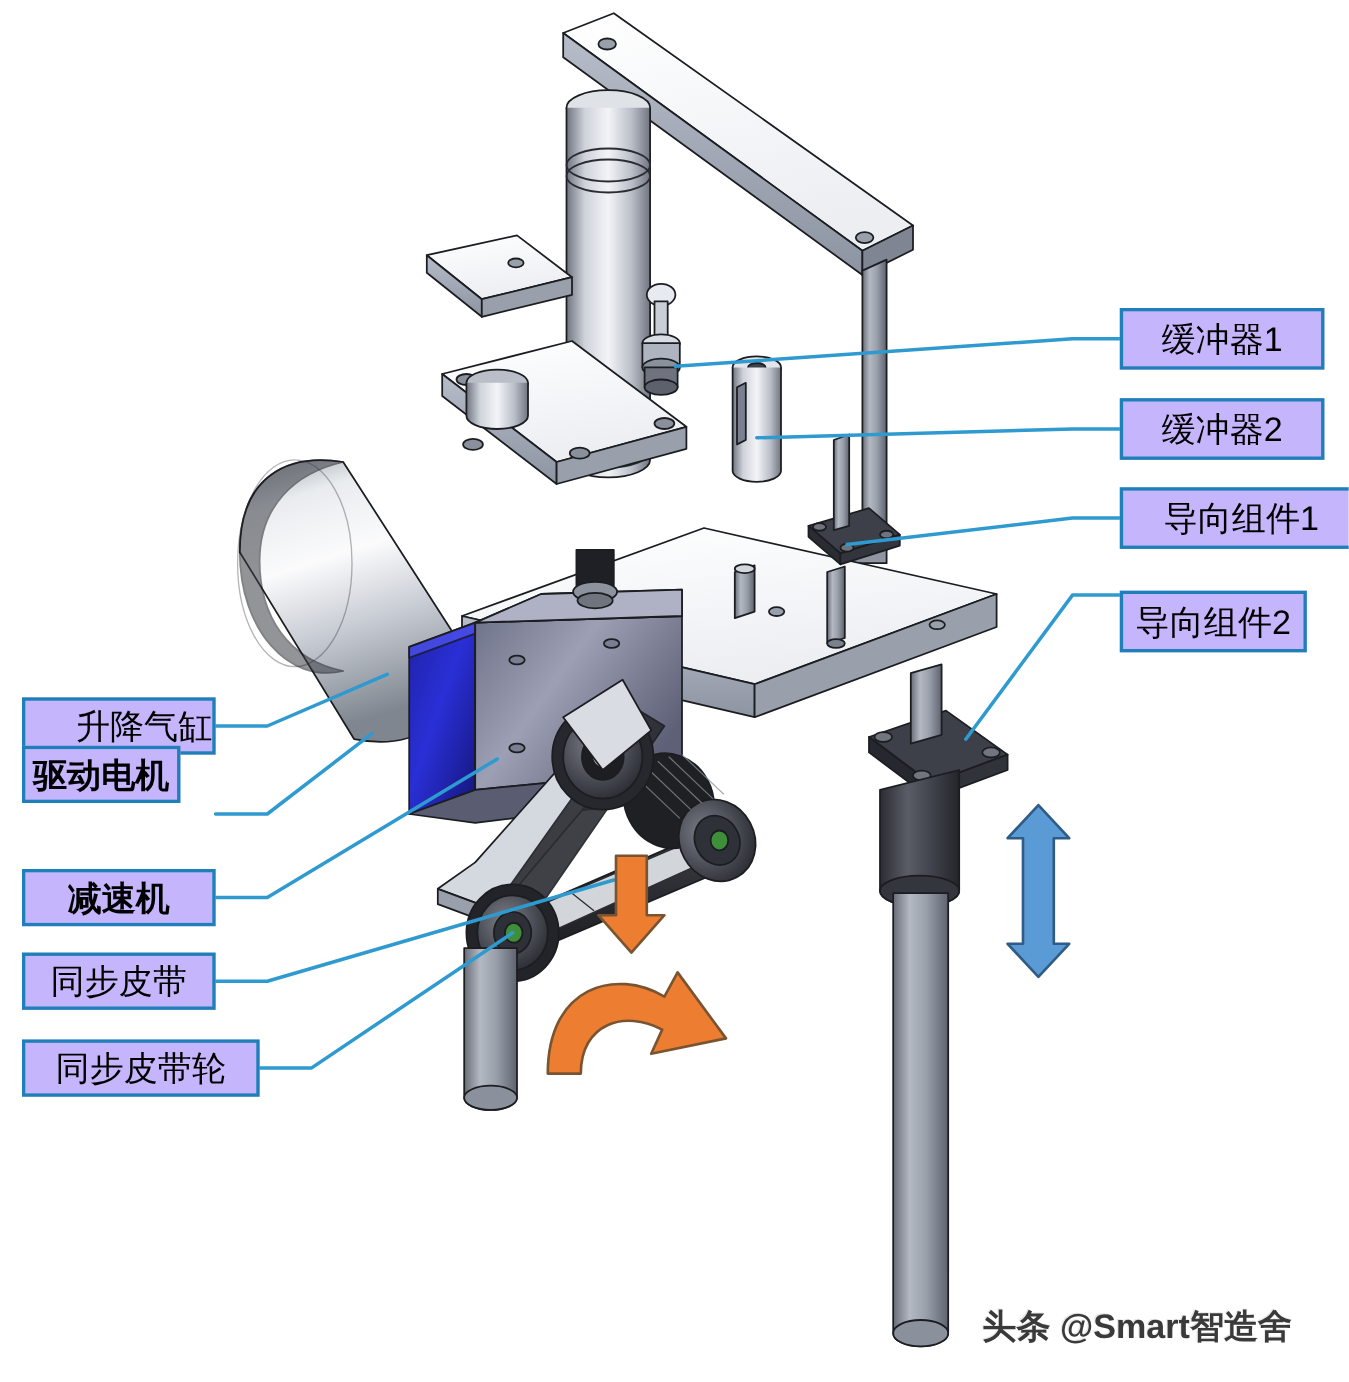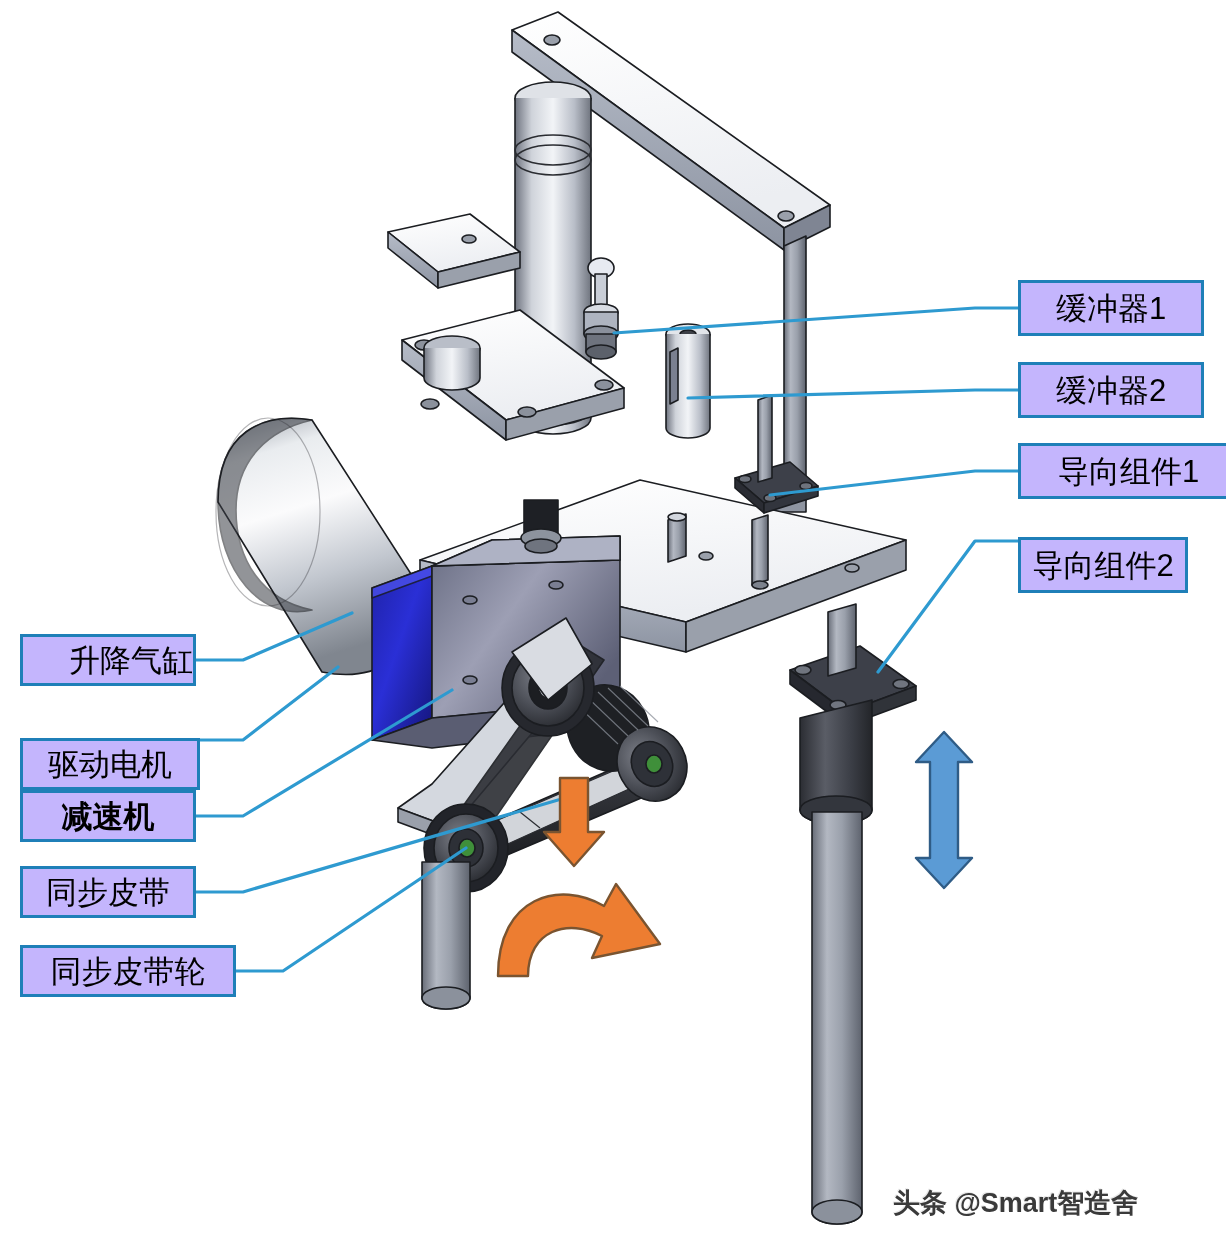--- a/index.html
+++ b/index.html
@@ -4,21 +4,21 @@
 <style>
   html,body{margin:0;padding:0;background:#fff;}
   body{width:1226px;height:1256px;position:relative;overflow:hidden;
        font-family:"Liberation Sans","DejaVu Sans",sans-serif;}
   #stage{position:absolute;left:0;top:0;width:1226px;height:1256px;background:#ffffff;}
   svg.layer{position:absolute;left:0;top:0;width:1226px;height:1256px;}
   .callout{position:absolute;background:#c4b5fd;border:3px solid #1f7fb8;
            box-sizing:border-box;display:flex;align-items:center;justify-content:center;}
   .callout span{color:#000;font-size:31px;line-height:1;white-space:nowrap;
                 font-family:"Liberation Sans","DejaVu Sans",sans-serif;}
-  .wm{position:absolute;color:#3a3a3a;font-size:27px;font-weight:bold;white-space:nowrap;
+  .wm{position:absolute;color:#3a3a3a;font-size:31px;font-weight:bold;white-space:nowrap;
       text-shadow:1px 1px 0 #ffffff, -1px -1px 0 #e8e8e8;}
 </style>
 </head>
 <body>
 
 <div id="stage">
 
   <svg class="layer" viewBox="0 0 1226 1256">
     <defs>
       <linearGradient id="gMetalV" x1="0" y1="0" x2="1" y2="0">
@@ -291,21 +291,21 @@
 
     <g>
       <path d="M498,976 C498,896 560,880 604,906 L616,884 L660,944 L592,958 L602,936 C568,918 528,930 528,976 Z" fill="#ED7D31" stroke="#7a5430" stroke-width="2.4" stroke-linejoin="round"></path>
     </g>
   </svg>
 
   <div id="callouts-left">
       <div class="callout" style="left: 20px; top: 634px; width: 176px; height: 52px; justify-content: flex-end;">
         <span>升降气缸</span>
       </div>
-      <div class="callout" style="left: 20px; top: 738px; width: 180px; height: 52px;">
+      <div class="callout" style="left: 20px; top: 678px; width: 144px; height: 52px; font-weight: bold;">
         <span>驱动电机</span>
       </div>
       <div class="callout" style="left: 20px; top: 790px; width: 176px; height: 52px; font-weight: bold;">
         <span>减速机</span>
       </div>
       <div class="callout" style="left: 20px; top: 866px; width: 176px; height: 52px;">
         <span>同步皮带</span>
       </div>
       <div class="callout" style="left: 20px; top: 945px; width: 216px; height: 52px;">
         <span>同步皮带轮</span>

